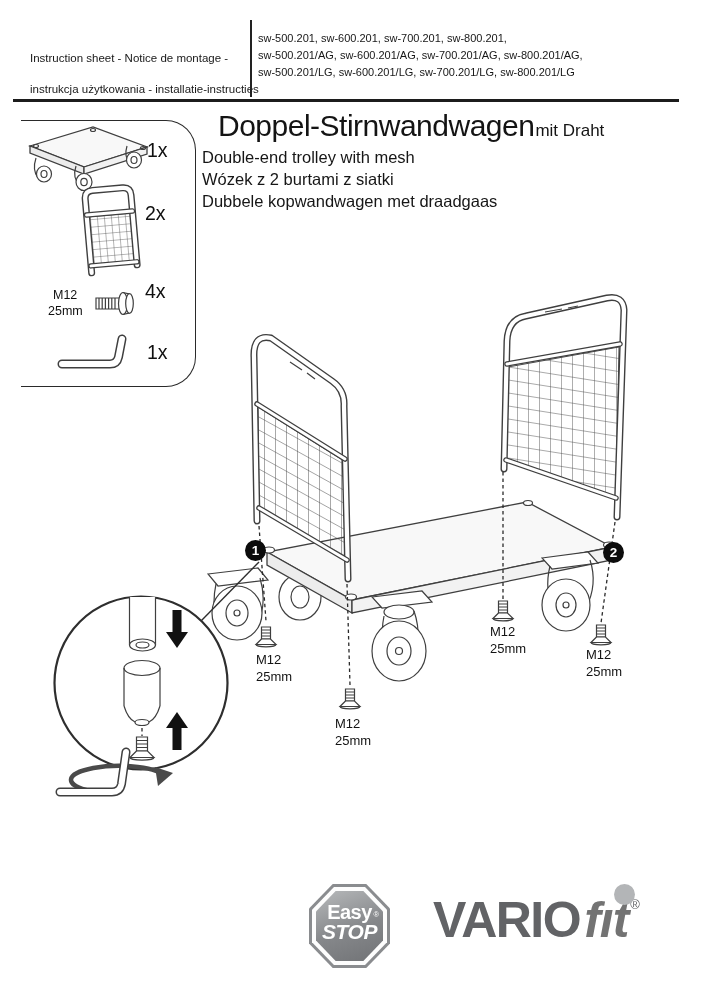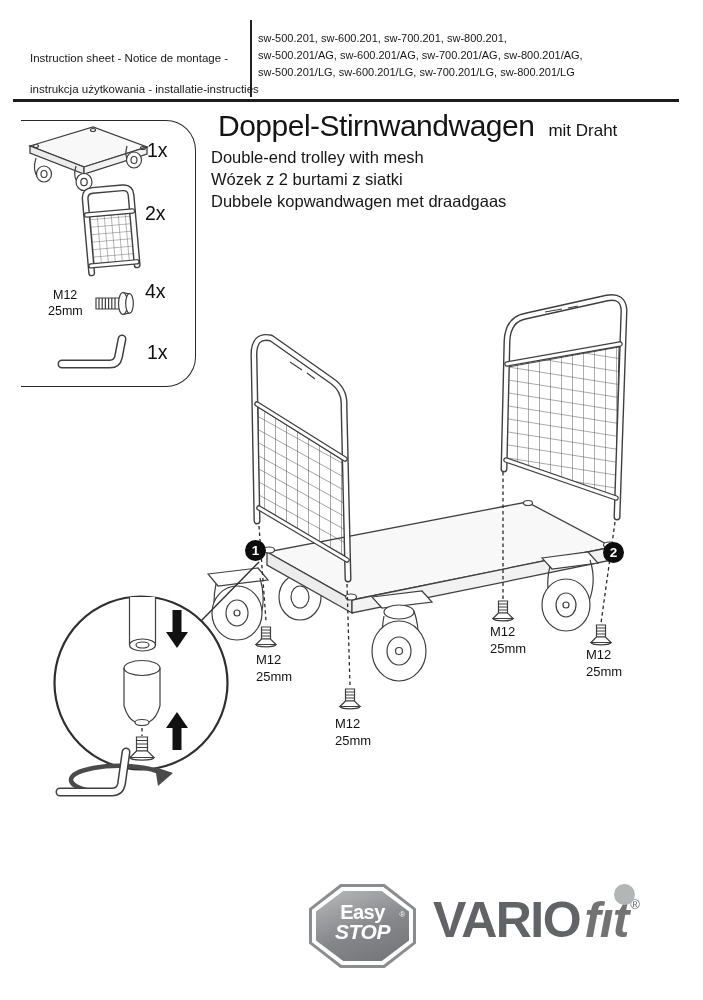--- a/index.html
+++ b/index.html
@@ -16,22 +16,22 @@
   .hrule{left:13px;top:99px;width:666px;height:2.6px;background:#1c1c1c;}
 
   
   .parts-box{left:21px;top:120px;width:174px;height:265px;border:1.6px solid #2a2a2a;
              border-left:0;border-radius:0 30px 30px 0;}
   .qty{font-size:19.5px;color:#101010;}
   .plbl{font-size:12.5px;color:#101010;}
 
   
   .t-de{left:218px;top:109px;font-size:30px;letter-spacing:-.5px;color:#141414;white-space:nowrap;}
-  .t-de .sfx{font-size:17px;letter-spacing:0;margin-left:14px;}
-  .t-rest{left:211px;top:146px;font-size:16.5px;line-height:22px;color:#161616;}
+  .t-de .sfx{font-size:17px;letter-spacing:0;margin-left:1px;}
+  .t-rest{left:202px;top:146px;font-size:16.5px;line-height:22px;color:#161616;}
   .t-rest div{height:22px;}
 
   
   .mlabel{font-size:13px;line-height:16.5px;color:#131313;}
   .badge{width:21px;height:21px;border-radius:50%;background:#0c0c0c;color:#fff;
          font-size:13.5px;font-weight:700;text-align:center;line-height:21px;}
 
   svg.art{left:0;top:0;pointer-events:none;}
   .ln{stroke:#3f3f3f;stroke-width:1.2;fill:none;}
   .lnf{stroke:#3f3f3f;stroke-width:1.2;fill:#fff;}
@@ -40,21 +40,21 @@
   .tube-i{stroke:#fff;stroke-width:4.2;fill:none;stroke-linecap:round;stroke-linejoin:round;}
   .rail-o{stroke:#3f3f3f;stroke-width:5.5;fill:none;stroke-linecap:round;}
   .rail-i{stroke:#fff;stroke-width:3;fill:none;stroke-linecap:round;}
   .key-o{stroke:#3f3f3f;stroke-width:9;fill:none;stroke-linecap:round;stroke-linejoin:round;}
   .key-i{stroke:#fff;stroke-width:6;fill:none;stroke-linecap:round;stroke-linejoin:round;}
   .dash{stroke:#2a2a2a;stroke-width:1.3;fill:none;stroke-dasharray:3.5 3;}
   .blk{fill:#111;stroke:none;}
 
   
   .oct{clip-path:polygon(29.3% 0,70.7% 0,100% 29.3%,100% 70.7%,70.7% 100%,29.3% 100%,0 70.7%,0 29.3%);}
-  .easystop{left:309px;top:884px;width:107px;height:84px;}
+  .easystop{left:309px;top:884px;width:81px;height:84px;}
   .oct-outer{position:absolute;inset:0;background:#8a8c8f;}
   .oct-white{position:absolute;inset:3px;background:#fdfdfd;}
   .oct-inner{position:absolute;inset:7px;background:linear-gradient(160deg,#b0b2b4 8%,#85878a 55%,#717376 100%);}
   .es-text{position:absolute;inset:0;text-align:center;color:#fff;}
   .es-l1{margin-top:17px;font-size:20px;font-weight:700;letter-spacing:-.5px;}
   .es-l2{margin-top:-4px;font-size:21px;font-weight:700;font-style:italic;letter-spacing:-.5px;}
   .es-reg{position:absolute;right:11px;top:26px;font-size:7.5px;color:#fff;}
   .vario{left:433px;top:891px;height:70px;white-space:nowrap;}
   .v-main{font-size:50px;font-weight:700;letter-spacing:-1.5px;text-align:center;}
   .v-fit{font-size:50px;font-weight:700;font-style:italic;margin-left:4px;letter-spacing:-1px;}

